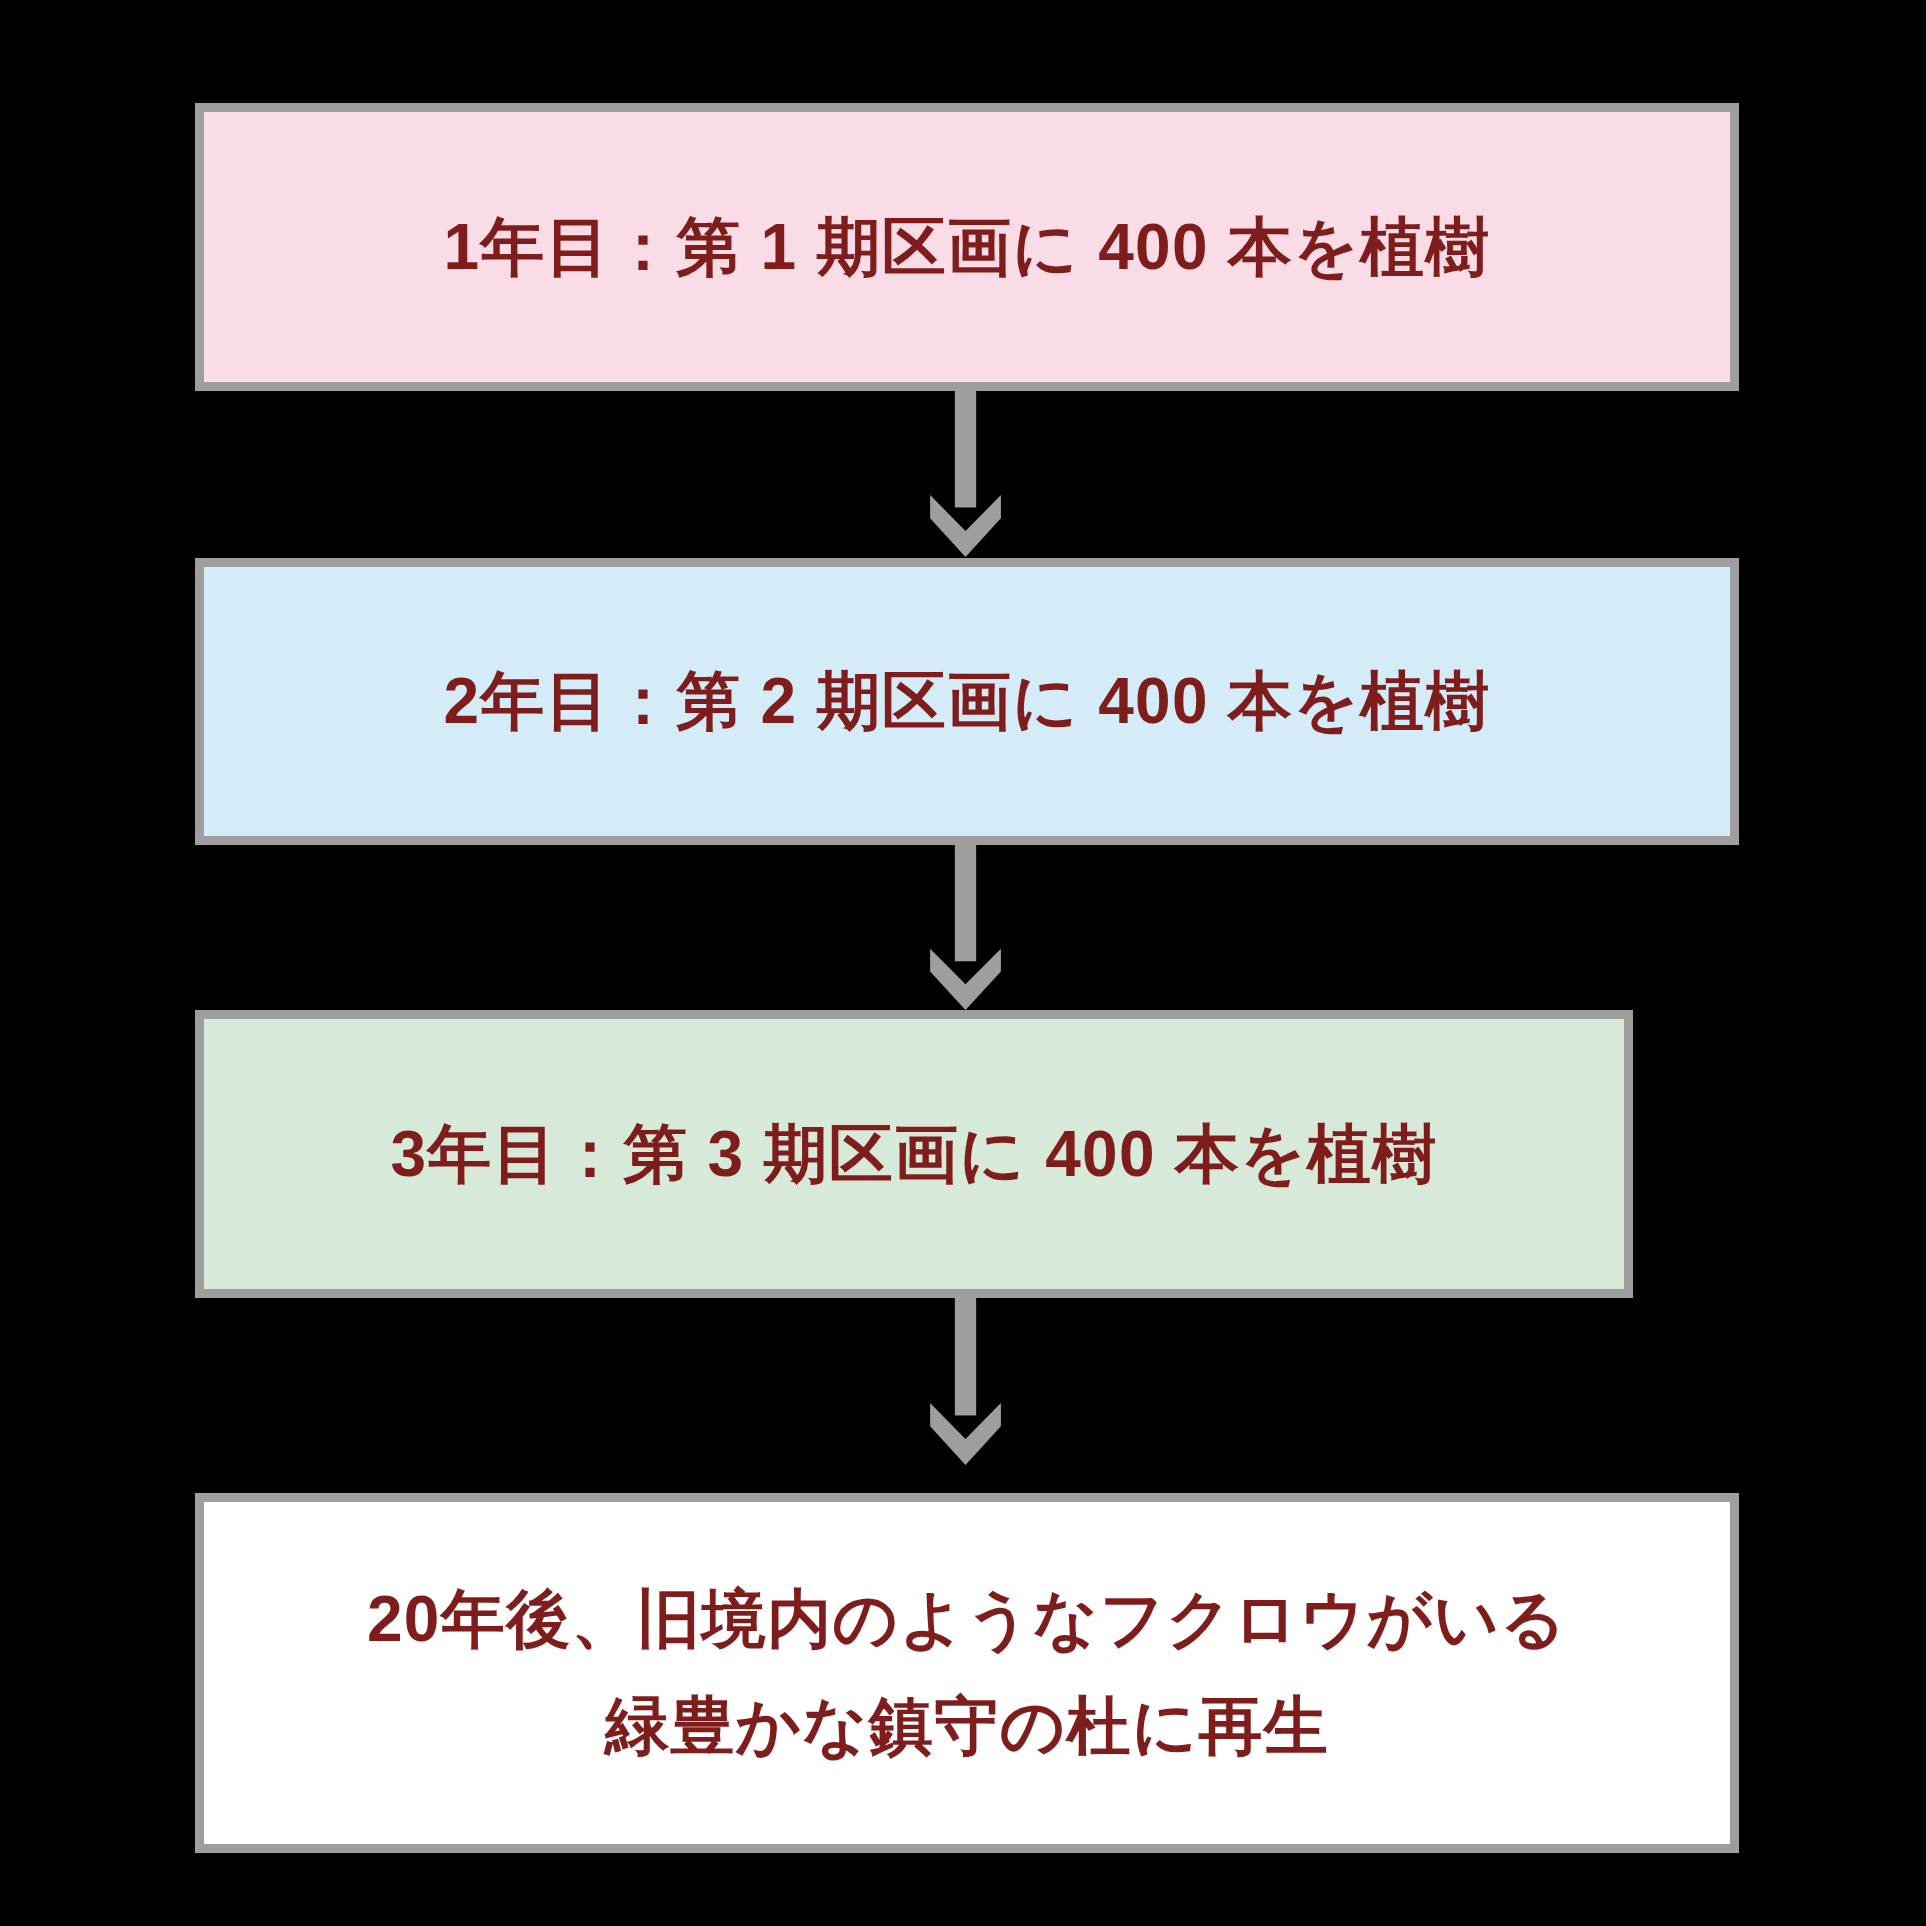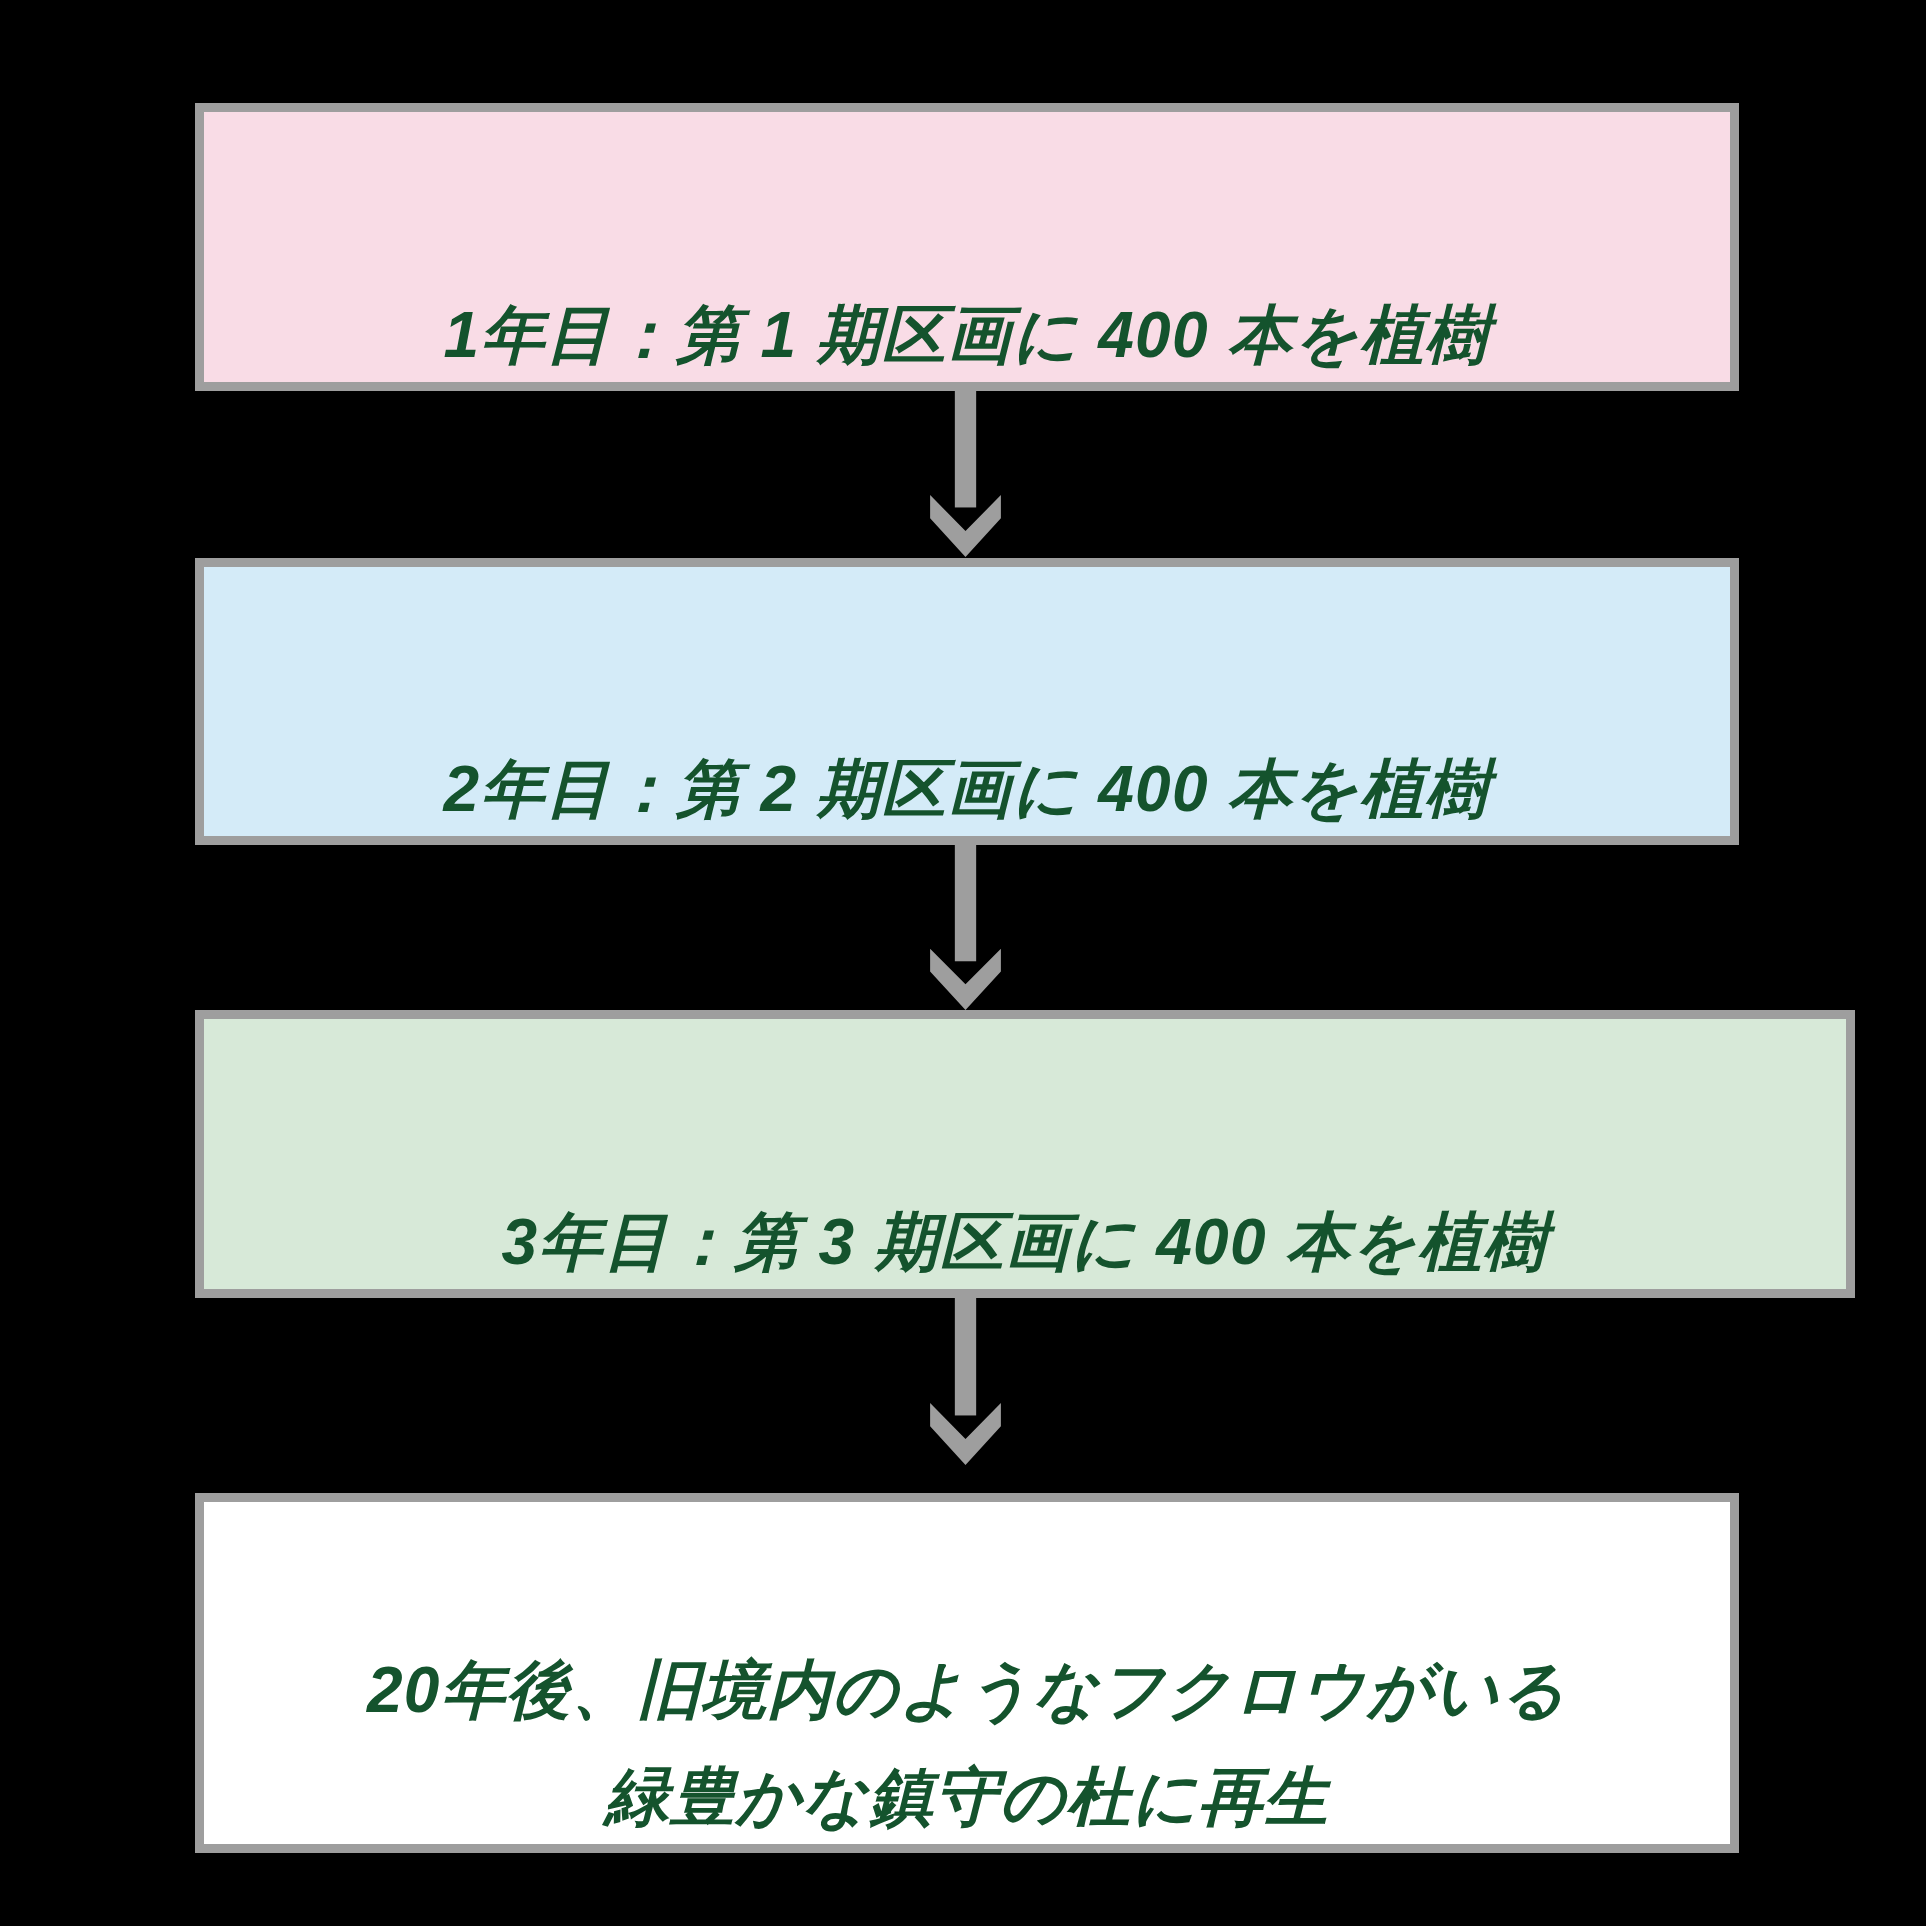--- a/index.html
+++ b/index.html
@@ -23,38 +23,37 @@
   }
 
   
   .node {
     position: absolute;
     box-sizing: border-box;
     border: 9.4px solid #9e9e9e;
     display: flex;
     flex-direction: column;
     align-items: center;
-    justify-content: flex-end;
+    justify-content: center;
     text-align: center;
-    color: #14532d;
+    color: #7f1d1d;
     font-weight: 700;
     letter-spacing: 0.02em;
     line-height: 1.45;
-    font-style: italic;
     -webkit-font-smoothing: antialiased;
   }
 
   .node .line {
     display: block;
     white-space: nowrap;
   }
 
   #node-1 { left: 195px;  top: 103px;  width: 1544px; height: 288px;  background: #f9dce6; font-size: 64px; }
   #node-2 { left: 195px;  top: 558px; width: 1544px; height: 287px;  background: #d4ebf8; font-size: 64px; }
-  #node-3 { left: 195px;  top: 1010px; width: 1660px; height: 288px;  background: #d7e9d8; font-size: 64px; }
+  #node-3 { left: 195px;  top: 1010px; width: 1438px; height: 288px;  background: #d7e9d8; font-size: 64px; }
   #node-4 { left: 195px;  top: 1465px; width: 1544px; height: 360px;  background: #ffffff; font-size: 64px; margin-top: 28px; }
 
   #node-4 .line + .line { margin-top: 14.6px; }
 
   
   .connector {
     position: absolute;
     left: 925px;
     width: 81px;
   }

